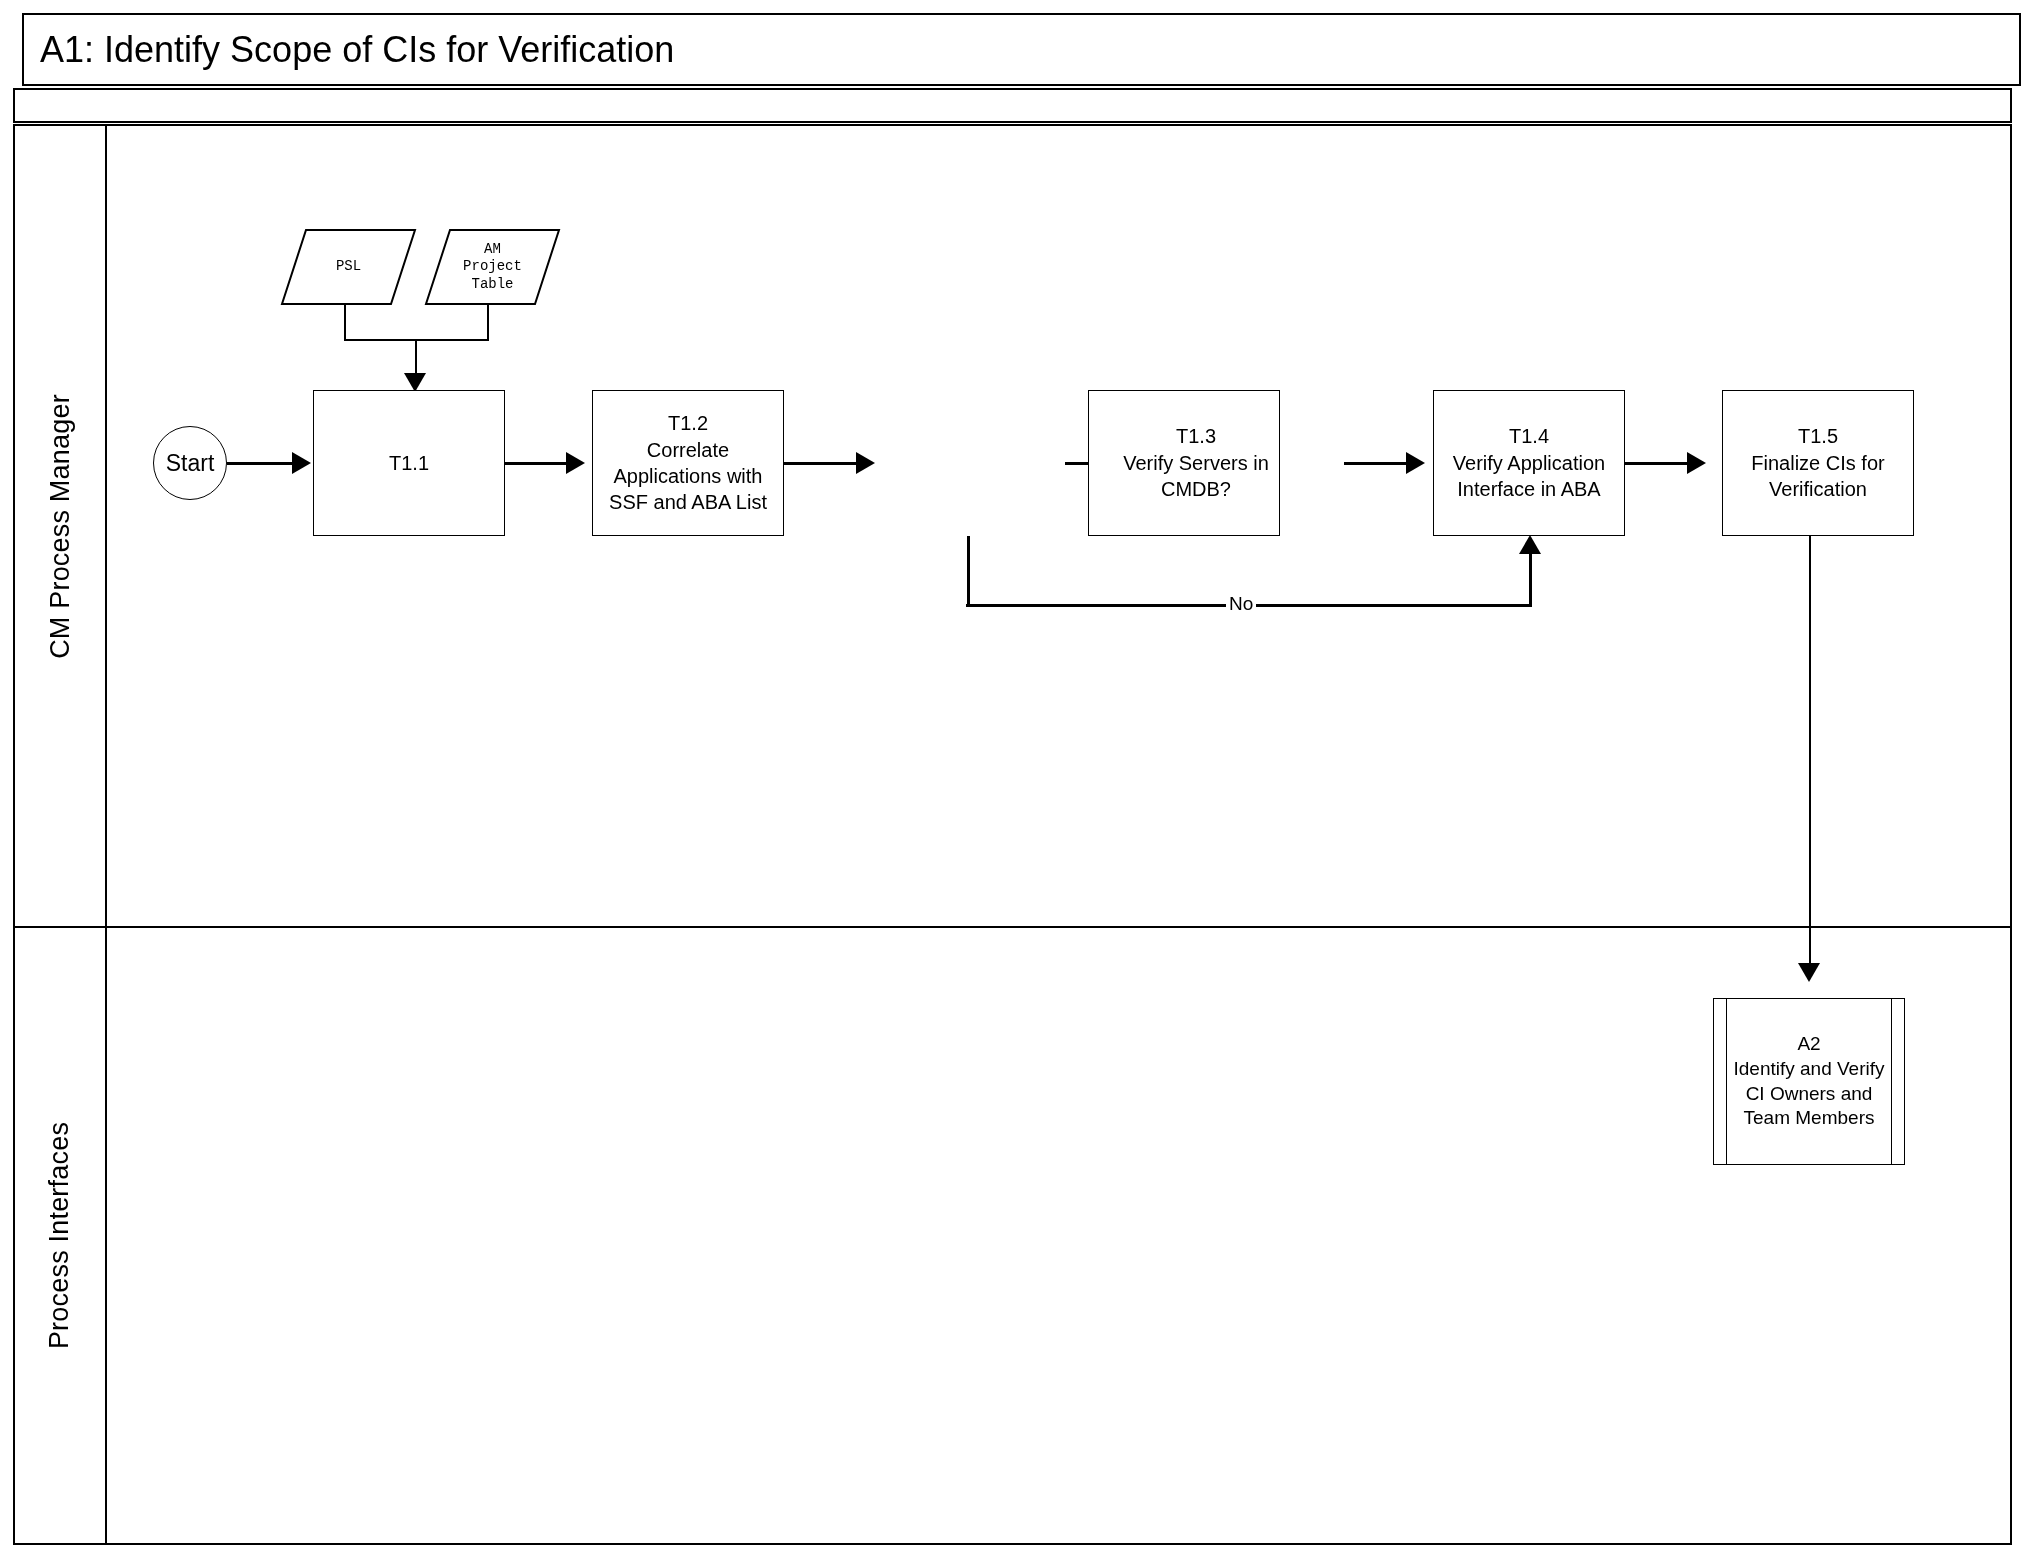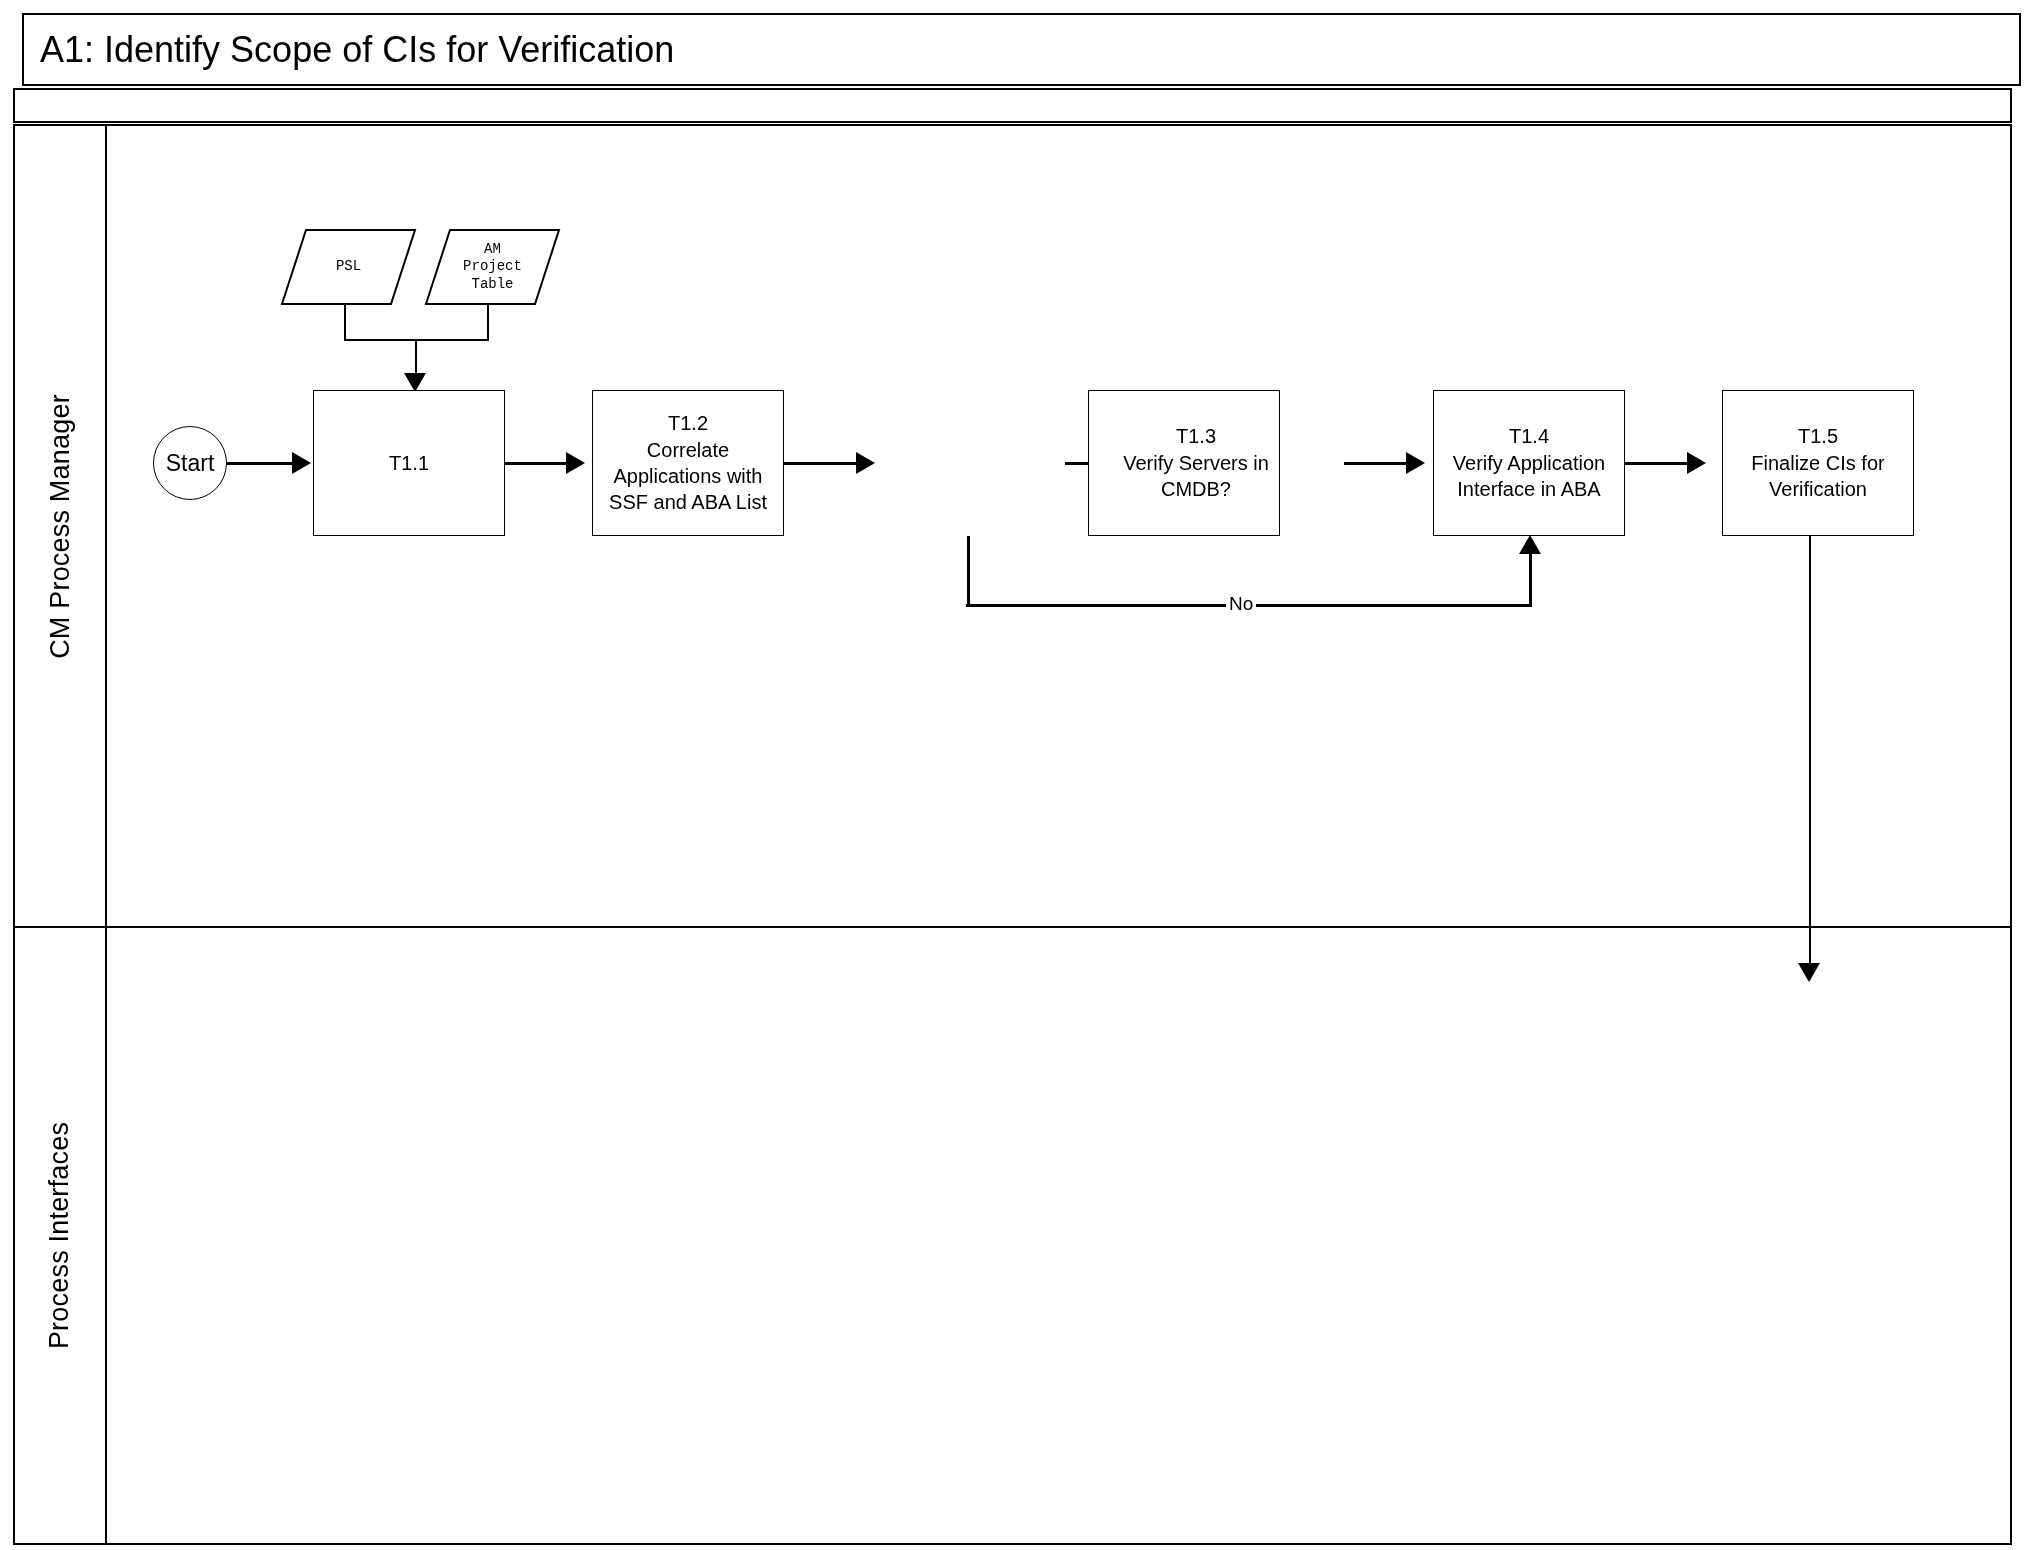--- a/index.html
+++ b/index.html
@@ -327,14 +327,22 @@
   <div class="shape proc-box" style="left:1714px; top:390px; width:192px; height:146px;margin-left:8px;">
     <div>
       <div>T1.5</div>
       <div>Finalize CIs for Verification</div>
     </div>
   </div>
 
   <div class="conn-thin-v" style="left:1809px; top:536px; height:429px;"></div>
   <div class="arrow-d" style="left:1798px; top:963px;"></div>
 
+  <div class="shape subproc" style="left:1713px; top:998px; width:192px; height:167px;">
+    <div class="inner-line l"></div>
+    <div class="inner-line r"></div>
+    <div class="sp-label">
+      <div>A2</div>
+      <div>Identify and Verify CI Owners and Team Members</div>
+    </div>
+  </div>
 
 </div>
 
 </body></html>

